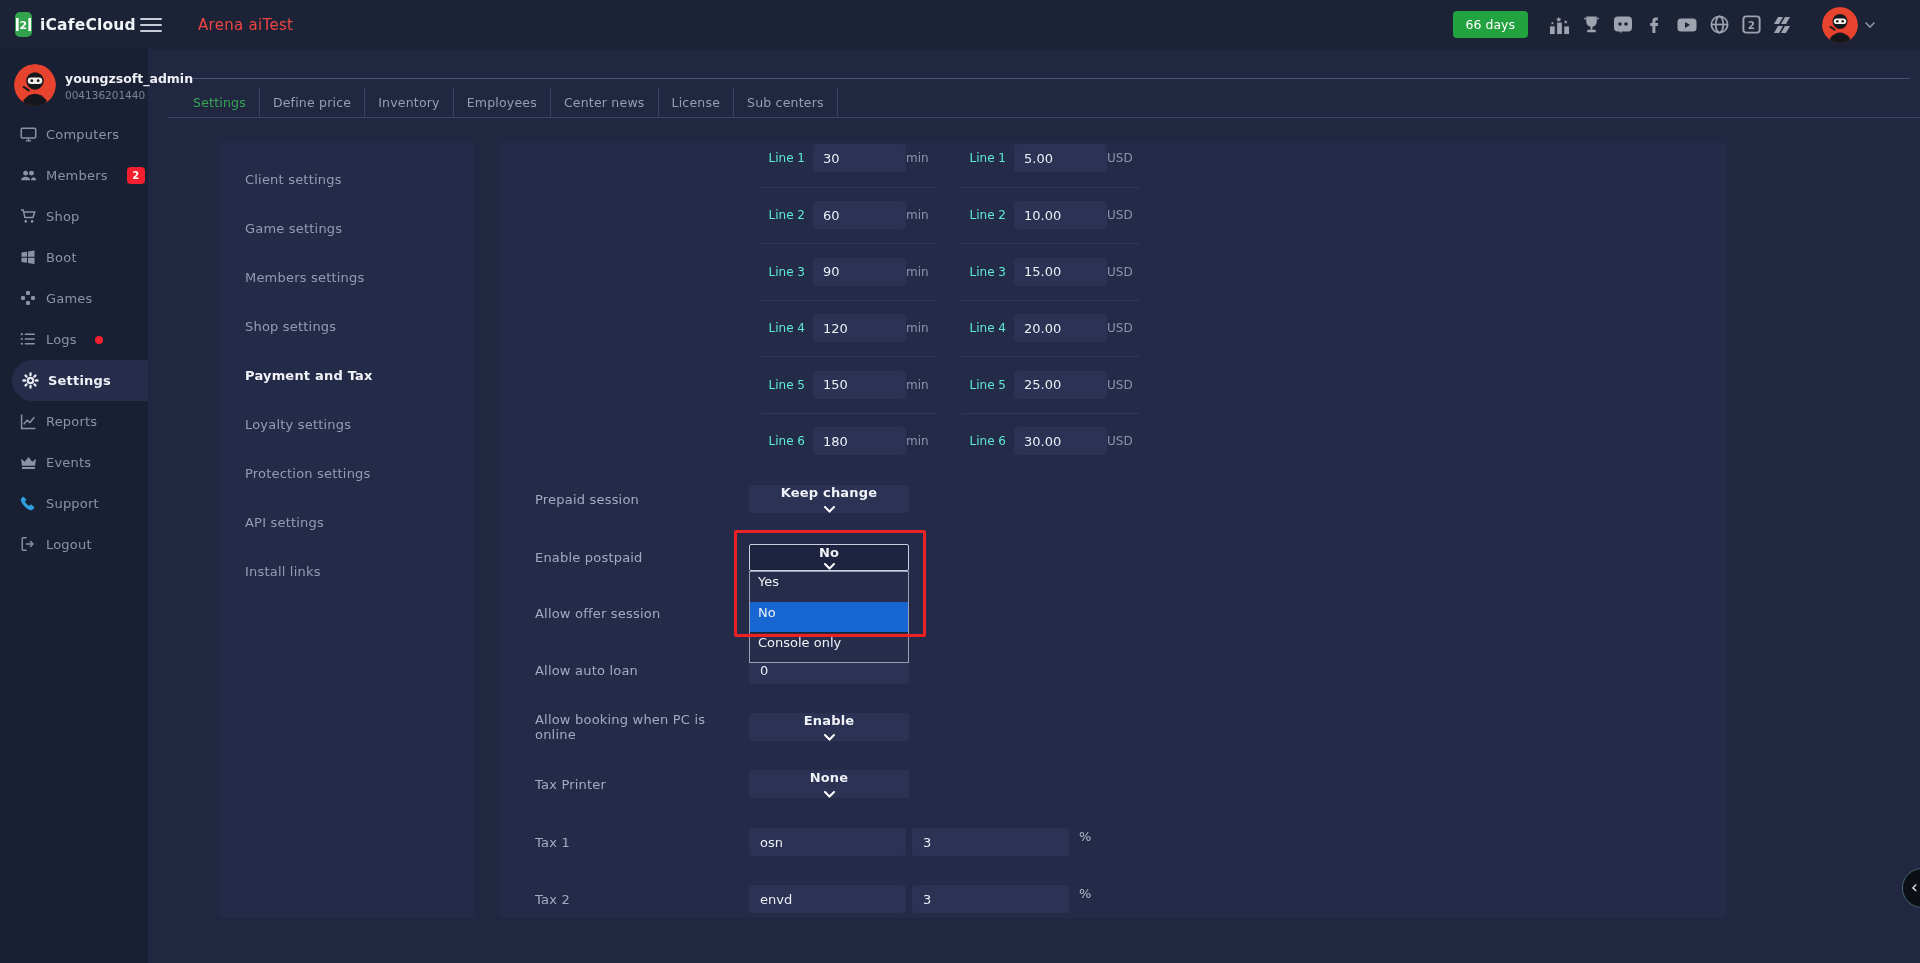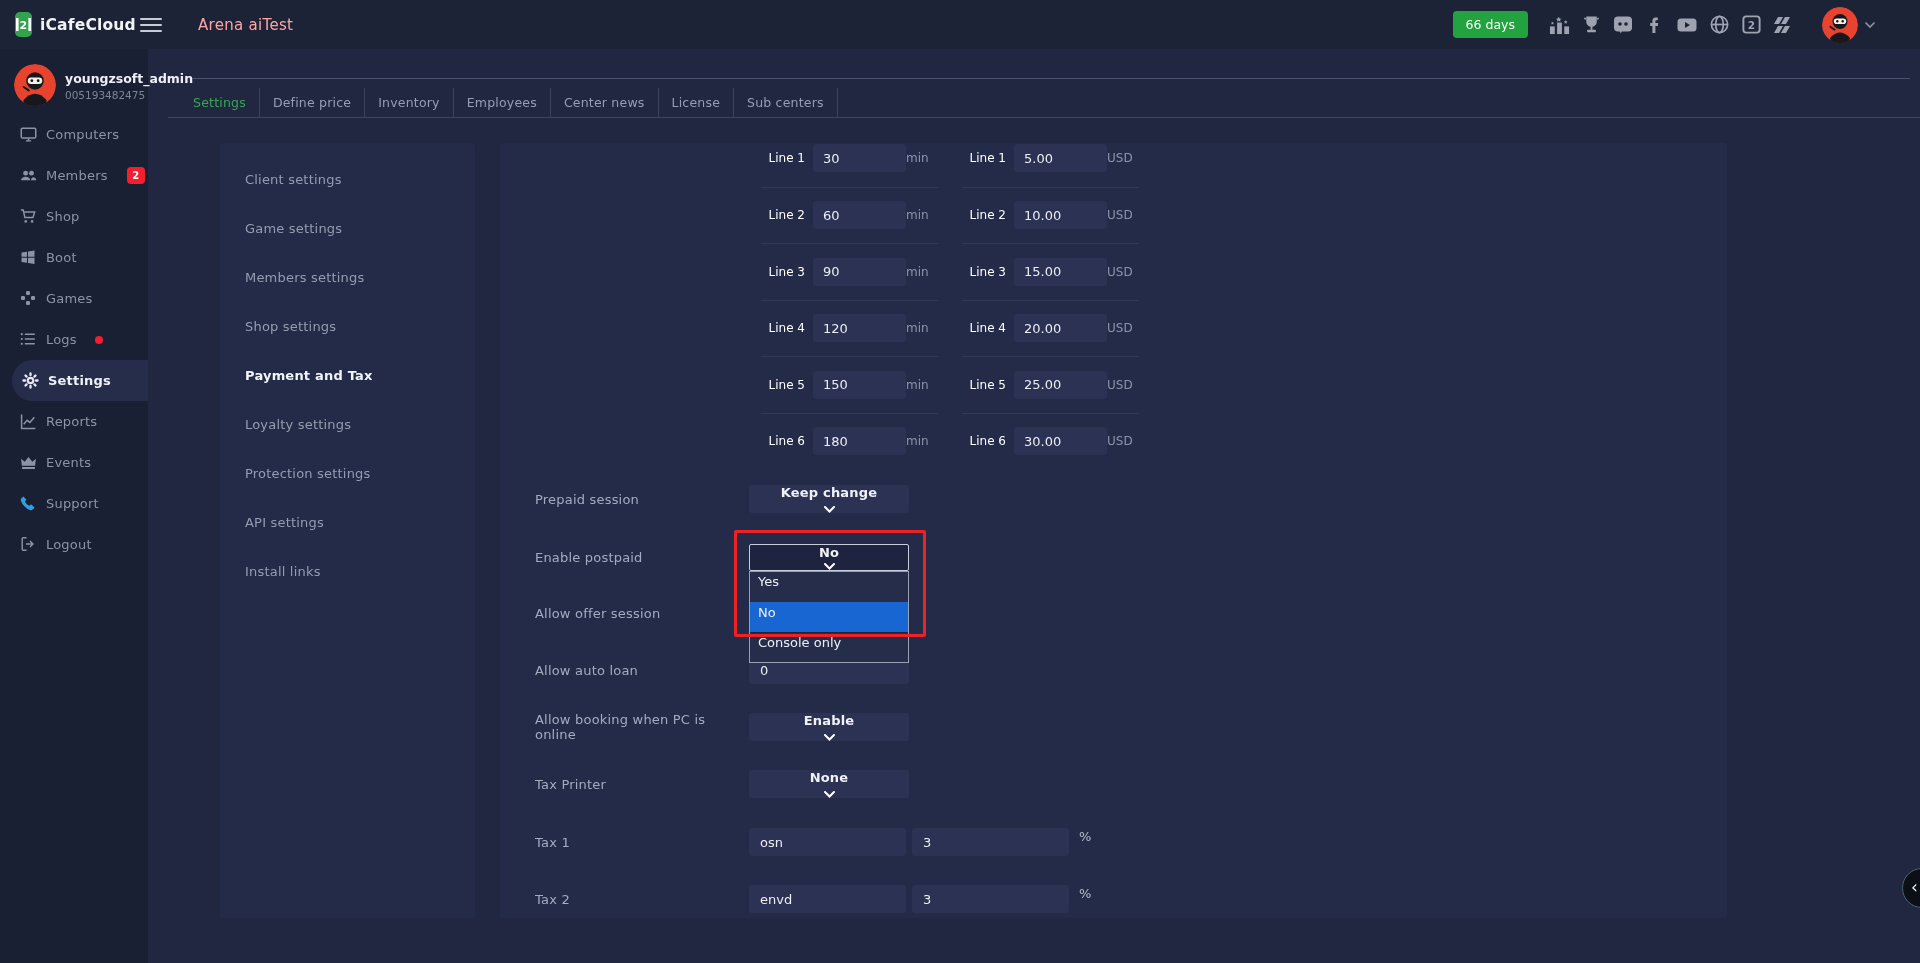--- a/index.html
+++ b/index.html
@@ -7,21 +7,21 @@
   body { font-family:"DejaVu Sans","Liberation Sans",sans-serif; }
   .stage { position:relative; width:1920px; height:963px; background:#212741; overflow:hidden; }
 
   
   .topbar { position:absolute; left:0; top:0; width:1920px; height:49px; background:#1d2336; display:flex; align-items:center; z-index:20; }
   .brand { display:flex; align-items:center; gap:8px; padding-left:15px; width:128px; }
   .brand-logo { width:25px; height:25px; border-radius:5px; background:#33a24c; display:flex; align-items:center; justify-content:center; }
   .brand-name { color:#f2f3f7; font-size:15.5px; font-weight:bold; letter-spacing:.2px; }
   .hamburger { margin-left:12px; width:22px; cursor:pointer; }
   .hamburger span { display:block; height:2px; background:#c7ccd8; margin:4px 0; border-radius:1px; }
-  .page-title { margin-left:36px; color:#fca5a5; font-size:15px; letter-spacing:.3px; }
+  .page-title { margin-left:36px; color:#ef4444; font-size:15px; letter-spacing:.3px; }
   .topbar-right { margin-left:auto; display:flex; align-items:center; padding-right:44px; }
   .days-badge { background:#23a33f; color:#fff; font-size:12.5px; font-weight:normal; padding:6px 13px; border-radius:4px; margin-right:20px; cursor:pointer; }
   .tb-icons { display:flex; align-items:center; gap:10px; }
   .tb-icon { width:22px; height:22px; display:flex; align-items:center; justify-content:center; cursor:pointer; opacity:.85; }
   .tb-avatar { margin-left:28px; width:36px; height:36px; border-radius:50%; overflow:hidden; cursor:pointer; }
   .tb-caret { margin-left:6px; cursor:pointer; display:flex; }
 
   
   .sidebar { position:absolute; left:0; top:49px; width:148px; height:914px; background:#1a2033; z-index:15; }
   .user { position:absolute; left:14px; top:15px; display:flex; gap:9px; }
@@ -51,21 +51,21 @@
 
   .sm-item { height:49px; display:flex; align-items:center; padding-left:25px; color:#959cb1; font-size:13px; cursor:pointer; letter-spacing:.2px; }
   .sm-item.active { color:#f2f4f9; font-weight:bold; }
 
   
   .line-group { position:absolute; top:-13px; width:177px; }
   .line-group.minutes { left:261px; }
   .line-group.amounts { left:462px; }
   .line-row { height:56.5px; display:flex; align-items:center; }
   .line-row + .line-row { border-top:1px solid #313857; }
-  .line-lbl { flex:0 0 44px; text-align:right; color:#ffffff; font-size:12px; }
+  .line-lbl { flex:0 0 44px; text-align:right; color:#5eead4; font-size:12px; }
   .line-input { margin-left:8px; width:93px; height:28px; background:#2b3254; border:none; border-radius:3px; color:#eceef4; font-size:13px; padding:0 10px; font-family:inherit; outline:none; }
   .line-unit { color:#8d94ab; font-size:12px; }
 
   
   .form-row { position:absolute; left:35px; right:20px; height:28px; display:flex; align-items:center; }
   .f-label { flex:0 0 214px; color:#a4abc0; font-size:13px; letter-spacing:.2px; }
   .f-input { width:157px; height:28px; background:#2b3254; border:none; border-radius:3px; color:#eceef4; font-size:13px; padding:0 11px; font-family:inherit; outline:none; }
   .f-input.rate { margin-left:6px; }
   .pct { margin-left:10px; color:#b6bccd; font-size:13px; position:relative; top:-6px; }
   .select { width:160px; height:28px; background:#2b3254; border-radius:3px; display:flex; align-items:center; justify-content:space-between; padding:0 11px; cursor:pointer;flex-direction:column; }
@@ -197,21 +197,21 @@
             <path d="M8 31q10-11 20 0l-1 5H9z" fill="#17181d"></path>
             <circle cx="18" cy="14.5" r="7.5" fill="#17181d"></circle>
             <rect x="11.8" y="11.5" width="12.4" height="5.6" rx="2.8" fill="#f5f1ea"></rect>
             <circle cx="15.3" cy="14.3" r="1.2" fill="#17181d"></circle>
             <circle cx="20.7" cy="14.3" r="1.2" fill="#17181d"></circle>
             <rect x="7" y="20" width="7" height="1.8" rx=".9" transform="rotate(35 10 21)" fill="#17181d"></rect>
           </svg>
       </div>
       <div class="user-meta">
         <div class="user-name">youngzsoft_admin</div>
-        <div class="user-id">005193482475</div>
+        <div class="user-id">004136201440</div>
       </div>
     </div>
 
     <div class="side-menu">
       <div class="side-item">
         <span class="sicon">
             <svg width="17" height="17" viewBox="0 0 16 16" fill="none" stroke="#8b93a8" stroke-width="1.4">
               <rect x="1.2" y="2.2" width="13.6" height="9" rx="1"></rect>
               <path d="M5.5 14h5M8 11.5V14"></path>
             </svg>

